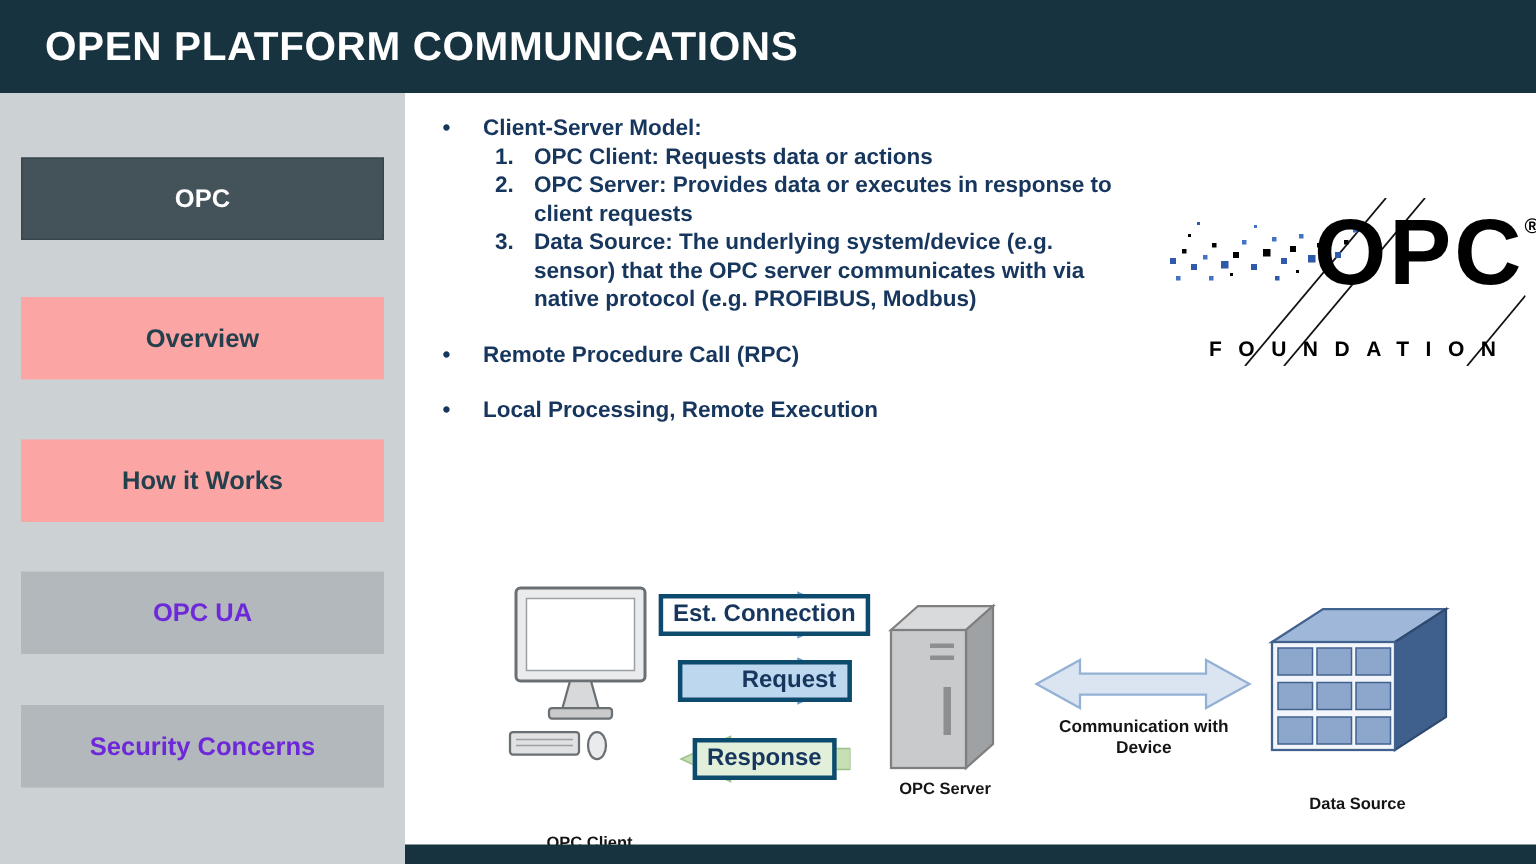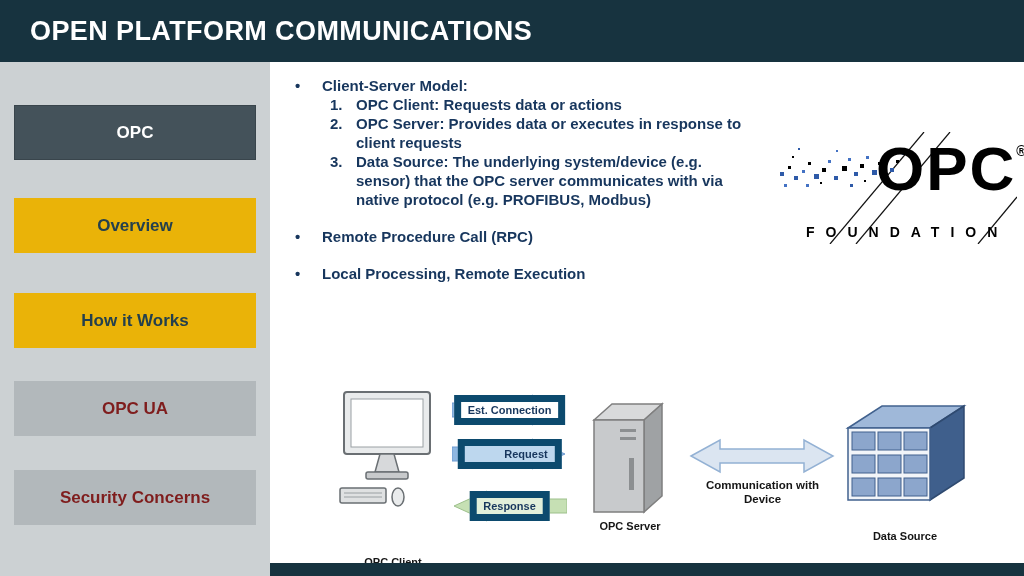--- a/index.html
+++ b/index.html
@@ -8,22 +8,22 @@
   .page { position:relative; width:1024px; height:576px; background:#ffffff; overflow:hidden; }
 
   
   .topbar { position:absolute; top:0; left:0; right:0; height:62px; background:#17333f; }
   .topbar h1 { color:#ffffff; font-size:27px; font-weight:bold; letter-spacing:.4px; line-height:62px; padding-left:30px; }
 
   
   .sidebar { position:absolute; top:62px; left:0; width:270px; bottom:0; background:#ccd1d3; }
   .nav-btn { position:absolute; left:14px; width:242px; height:55px; display:flex; align-items:center; justify-content:center; font-weight:bold; font-size:17px; cursor:pointer; }
   .btn-dark   { background:#44525a; color:#ffffff; border:1px solid #39454c; }
-  .btn-yellow { background:#eab308; color:#24404d; }
-  .btn-gray   { background:#b2b8bb; color:#7f1d1d; }
+  .btn-yellow { background:#fca5a5; color:#24404d; }
+  .btn-gray   { background:#b2b8bb; color:#6d28d9; }
 
   
   .text-block { position:absolute; left:292px; top:76px; width:470px; color:#17365d; font-weight:bold; font-size:15px; line-height:19px; }
   .bullet-row { display:flex; }
   .spaced { margin-top:18px; }
   .marker { width:30px; flex:0 0 30px; padding-left:3px; }
   .marker::before { content:"\2022"; }
   .b-title { flex:1; }
   .num-row { display:flex; margin-left:38px; }
   .num { width:26px; flex:0 0 26px; }
@@ -36,21 +36,21 @@
   .logo svg { position:absolute; left:0; top:0; }
   .logo-text { position:absolute; left:104px; top:6px; font-size:62px; font-weight:bold; color:#000; letter-spacing:2px; line-height:1; }
   .logo-reg { font-size:14px; font-weight:bold; vertical-align:34px; letter-spacing:0; }
   .logo-sub { position:absolute; left:34px; bottom:4px; font-size:14px; font-weight:bold; color:#000; letter-spacing:11px; white-space:nowrap; }
 
   
   .dg { position:absolute; }
   .dg-label { position:absolute; font-size:11px; font-weight:bold; color:#151515; text-align:center; }
   .arrow-wrap { position:absolute; width:115px; height:36px; }
   .arrow-wrap svg { position:absolute; left:0; top:0; }
-  .arrow-label { position:absolute; left:50%; top:50%; transform:translate(-50%,-50%); white-space:nowrap; padding:2px 7px; border:7px solid #0c4a6e; font-size:11px; font-weight:bold; color:#17365d; }
+  .arrow-label { position:absolute; left:50%; top:50%; transform:translate(-50%,-50%); white-space:nowrap; padding:2px 7px; border:3px solid #0c4a6e; font-size:16px; font-weight:bold; color:#17365d; }
   .lbl-est  { background:#ffffff; }
   .lbl-req  { background:#bdd7ee;padding-left:40px; }
   .lbl-resp { background:#e2efda;text-align:center; }
   .comm-label { position:absolute; left:700px; top:478px; width:125px; font-size:11.5px; font-weight:bold; color:#151515; text-align:center; line-height:14px; }
 
   
   .bottombar { position:absolute; left:270px; right:0; bottom:0; height:13px; background:#17333f; }
 </style>
 </head>
 <body>

